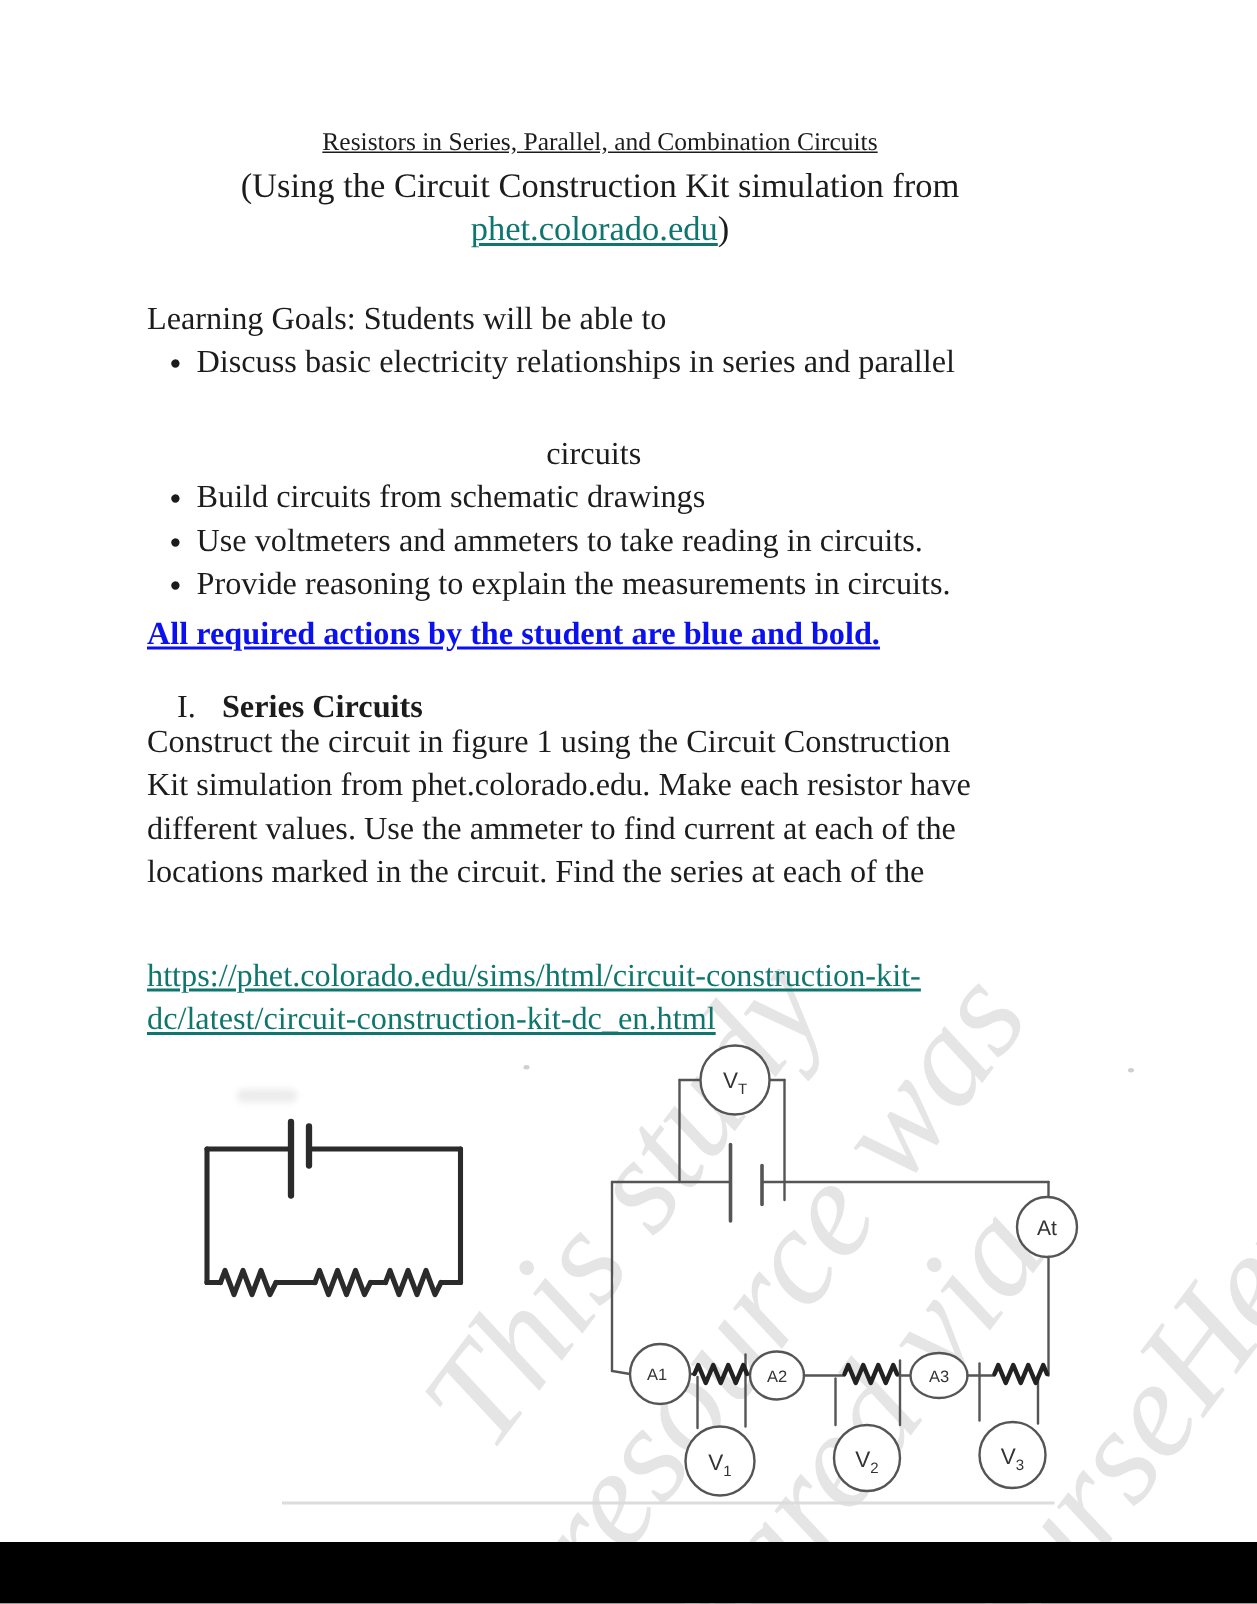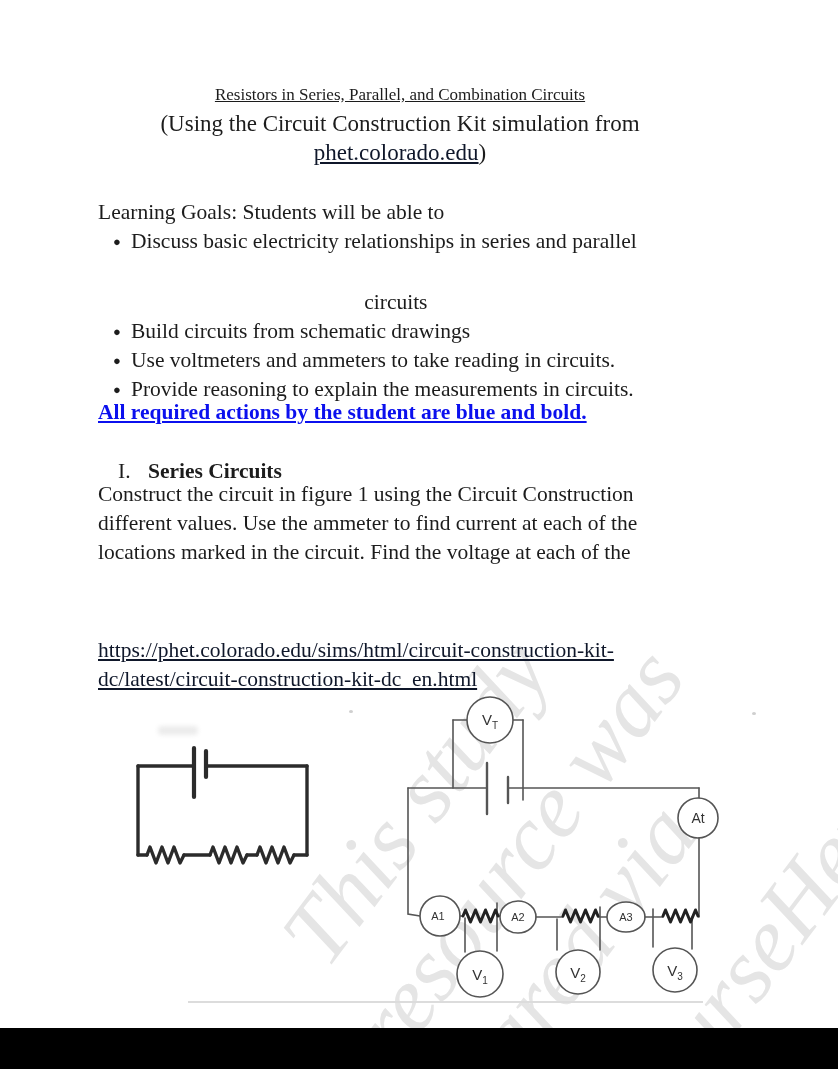--- a/index.html
+++ b/index.html
@@ -6,29 +6,29 @@
   .page{
     position:relative;width:838px;height:1069px;background:#ffffff;
     overflow:hidden;font-family:"Liberation Serif",serif;color:#1c1c1c;
     margin:0 auto;
   }
   .abs{position:absolute;}
   
   .title{left:98px;top:85px;width:604px;text-align:center;}
   .title-l1{font-size:17px;text-decoration:underline;white-space:nowrap;}
   .title-l2{font-size:23px;margin-top:4px;line-height:29px;}
-  .link{color:#0f172a;text-decoration:underline;cursor:pointer;}
+  .link{color:#0f766e;text-decoration:underline;cursor:pointer;}
   
   .bodytext{font-size:21.5px;line-height:29px;}
   .goals{left:98px;top:198px;width:660px;}
   .brow{display:flex;padding-left:15px;}
   .bdot{width:12px;font-size:13px;line-height:29px;flex:none;}
   .btext{margin-left:6px;text-align:center;}
   .bwrap2{padding-left:24px;margin-top:32px;}
-  .notice{left:98px;top:400px;font-weight:bold;color:#0b10ee;text-decoration:underline;font-size:21.5px;}
+  .notice{left:98px;top:410px;font-weight:bold;color:#0b10ee;text-decoration:underline;font-size:21.5px;}
   .sechead{left:118px;top:459px;font-size:21.5px;}
   .sechead b{font-weight:bold;margin-left:12px;}
   .para{left:98px;top:480px;width:660px;}
   .links{left:98px;top:636px;width:660px;}
   
   .wm{
     position:absolute;font-family:"Liberation Serif",serif;font-style:italic;
     color:#e5e5e5;font-size:92px;white-space:nowrap;z-index:1;
     transform:translate(-50%,-50%) rotate(-53deg);
   }
@@ -82,22 +82,23 @@
         <span class="btext">Provide reasoning to explain the measurements in circuits.</span>
       </div>
     </div>
 
     <div class="abs notice">All required actions by the student are blue and bold.</div>
 
     <div class="abs sechead"><span>I. </span><b>Series Circuits</b></div>
 
     <div class="abs para bodytext">
       <div>Construct the circuit in figure 1 using the Circuit Construction</div>
+      <div>Kit simulation from phet.colorado.edu. Make each resistor have</div>
       <div>different values. Use the ammeter to find current at each of the</div>
-      <div>locations marked in the circuit. Find the voltage at each of the</div>
+      <div>locations marked in the circuit. Find the series at each of the</div>
     </div>
 
     <div class="abs links bodytext">
       <div><span class="link">https://phet.colorado.edu/sims/html/circuit-construction-kit-</span></div>
       <div><span class="link">dc/latest/circuit-construction-kit-dc_en.html</span></div>
     </div>
   </div>
 
   <div class="smudge" style="left:158px;top:726px;width:40px;height:9px;"></div>
   <div class="speck" style="left:349px;top:710px;width:4px;height:3px;"></div>

